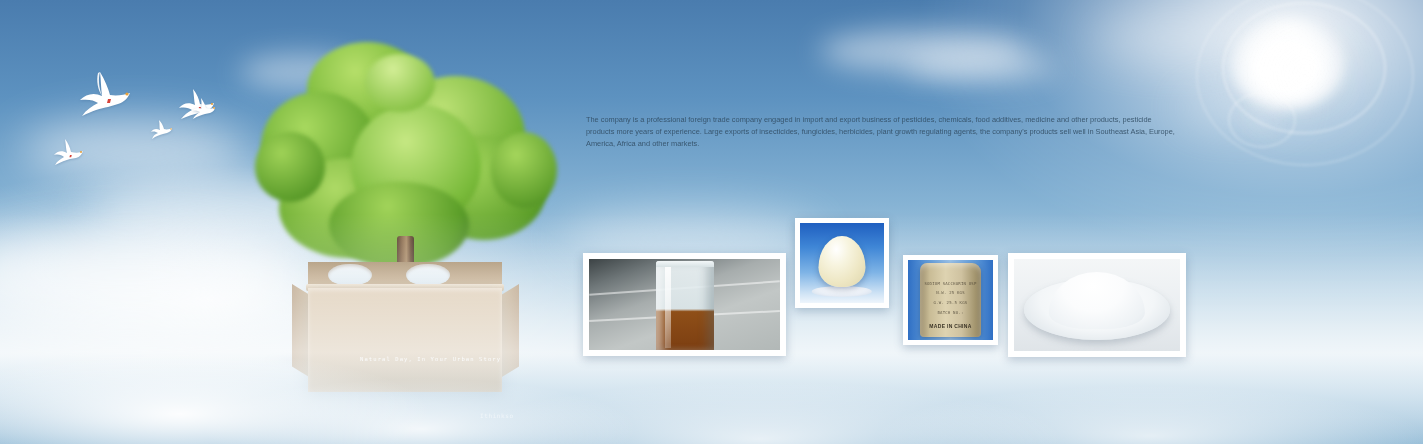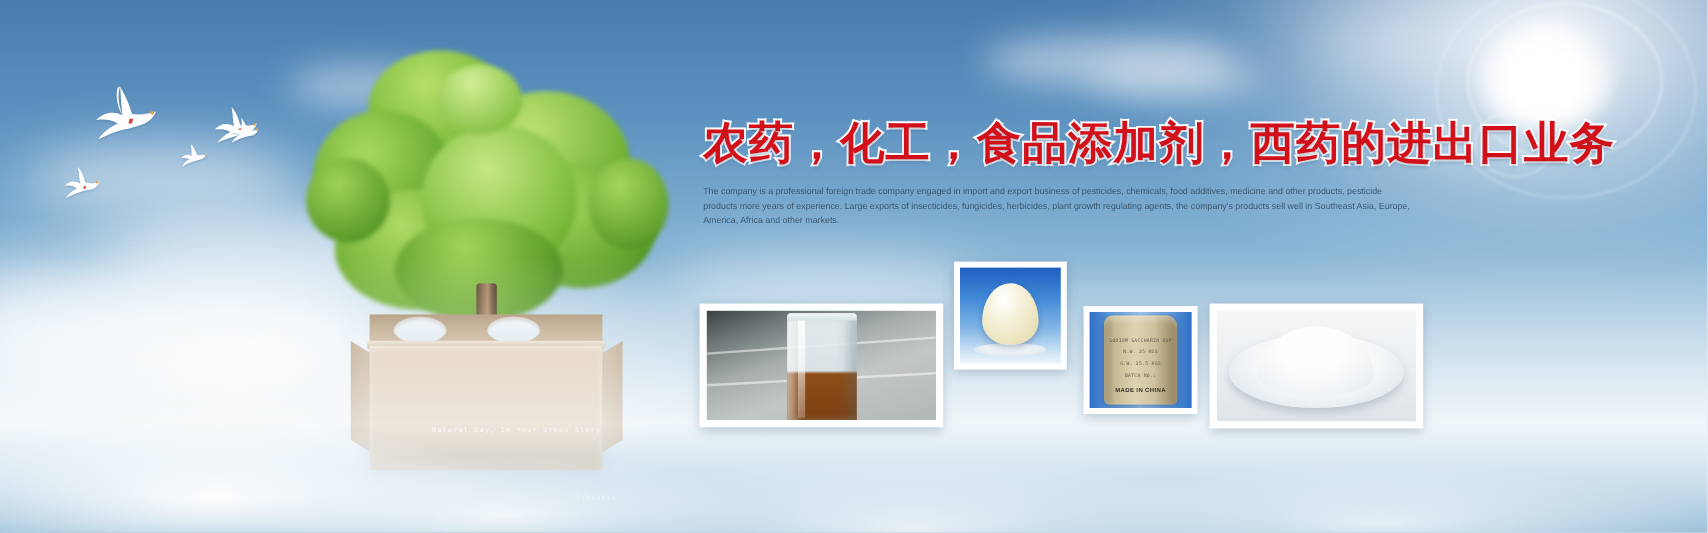--- a/index.html
+++ b/index.html
@@ -303,21 +303,20 @@
     <div class="box-flap-r"></div>
     <div class="box-front">
       <div class="box-label">Natural Day, In Your Urban Story</div>
       <div class="box-brand">Ithinkso</div>
     </div>
   </div>
 
   <div class="cloud-band"></div>
 
   <div class="copy">
-    <div class="headline">农药，化工，食品添加剂，西药的进出口业务</div>
     <div class="blurb">The company is a professional foreign trade company engaged in import and export business of pesticides, chemicals, food additives, medicine and other products, pesticide products more years of experience. Large exports of insecticides, fungicides, herbicides, plant growth regulating agents, the company's products sell well in Southeast Asia, Europe, America, Africa and other markets.</div>
   </div>
 
   <div class="photo p1">
     <div class="inner">
       <div class="tile-line" style="top:28px;transform:rotate(-4deg);"></div>
       <div class="tile-line" style="top:56px;transform:rotate(-3deg);"></div>
       <div class="vial"></div>
     </div>
   </div>

